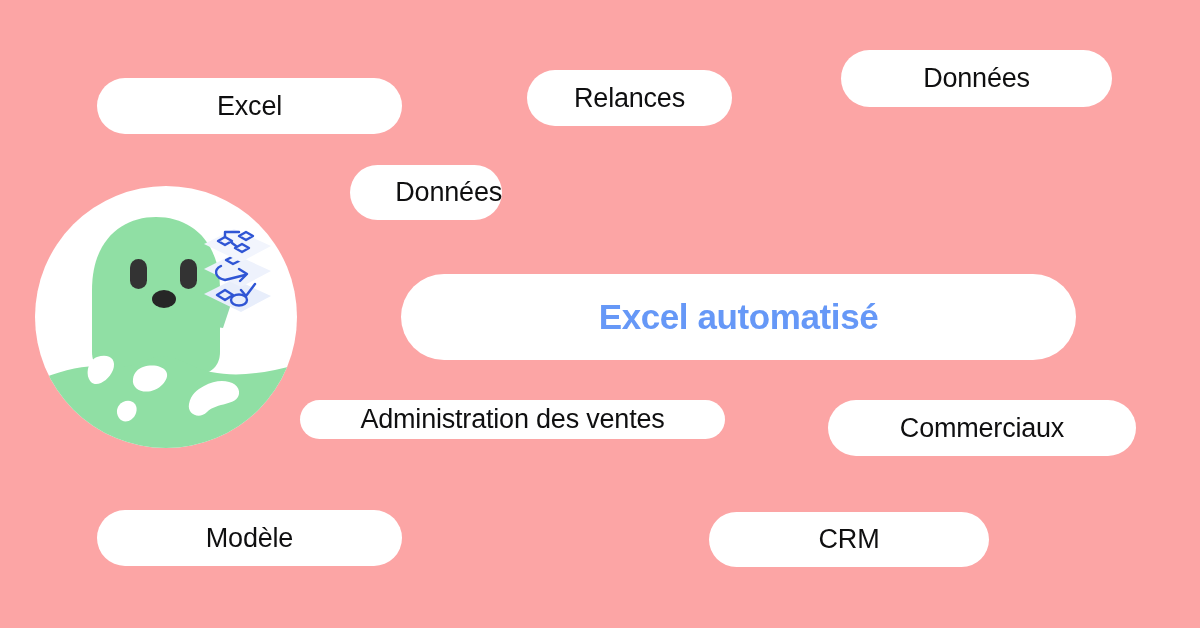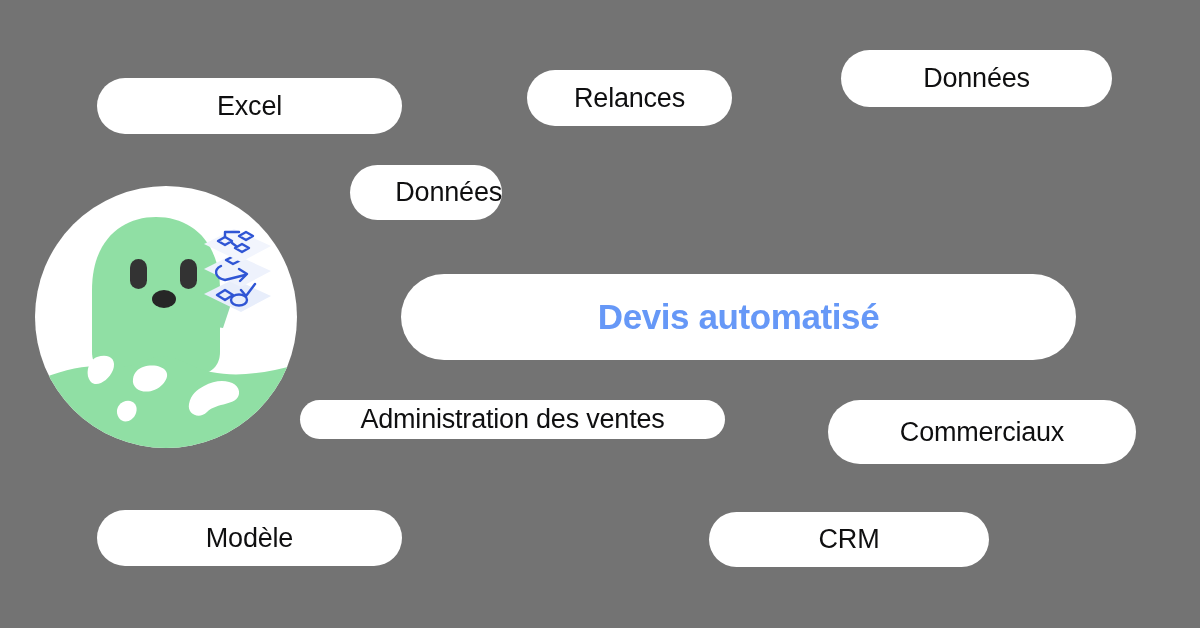--- a/index.html
+++ b/index.html
@@ -9,21 +9,21 @@
   body {
     width: 1200px;
     height: 628px;
     overflow: hidden;
     font-family: "Liberation Sans", sans-serif;
   }
   #canvas {
     position: relative;
     width: 1200px;
     height: 628px;
-    background: #737373;
+    background: #fca5a5;
     overflow: hidden;
   }
 
   
   .pill {
     position: absolute;
     background: #ffffff;
     border-radius: 999px;
     display: flex;
     align-items: center;
@@ -36,21 +36,21 @@
     letter-spacing: -0.2px;
   }
 
   .pill-excel        { left: 97px;  top: 78px;  width: 305px; height: 56px; font-size: 27px; }
   .pill-relances     { left: 527px; top: 70px;  width: 205px; height: 56px; font-size: 27px; }
   .pill-controle     { left: 841px; top: 50px;  width: 271px; height: 57px; font-size: 27px; }
   .pill-donnees      { left: 350px; top: 165px; width: 152px; height: 55px; font-size: 27px; justify-content: flex-end; }
   .pill-automatisation { left: 722px; top: 170px; width: 377px; height: 56px; font-size: 27px; }
   .pill-center       { left: 401px; top: 274px; width: 675px; height: 86px; }
   .pill-adv          { left: 300px; top: 400px; width: 425px; height: 39px; font-size: 27px; }
-  .pill-commerciaux  { left: 828px; top: 400px; width: 308px; height: 64px; font-size: 27px; }
+  .pill-commerciaux  { left: 828px; top: 400px; width: 308px; height: 56px; font-size: 27px; }
   .pill-modele       { left: 97px;  top: 510px; width: 305px; height: 56px; font-size: 27px; }
   .pill-crm          { left: 709px; top: 512px; width: 280px; height: 55px; font-size: 27px; }
 
   .pill-center .center-label {
     font-size: 35px;
     font-weight: 700;
     color: #6698f7;
     letter-spacing: -0.4px;
   }
 
@@ -163,21 +163,21 @@
   <div class="pill pill-controle">
     <span>Données</span>
   </div>
 
   <div class="pill pill-donnees">
     <span>Données</span>
   </div>
 
 
   <div class="pill pill-center">
-    <span class="center-label">Devis automatisé</span>
+    <span class="center-label">Excel automatisé</span>
   </div>
 
   <div class="pill pill-adv">
     <span>Administration des ventes</span>
   </div>
 
   <div class="pill pill-commerciaux">
     <span>Commerciaux</span>
   </div>
 

